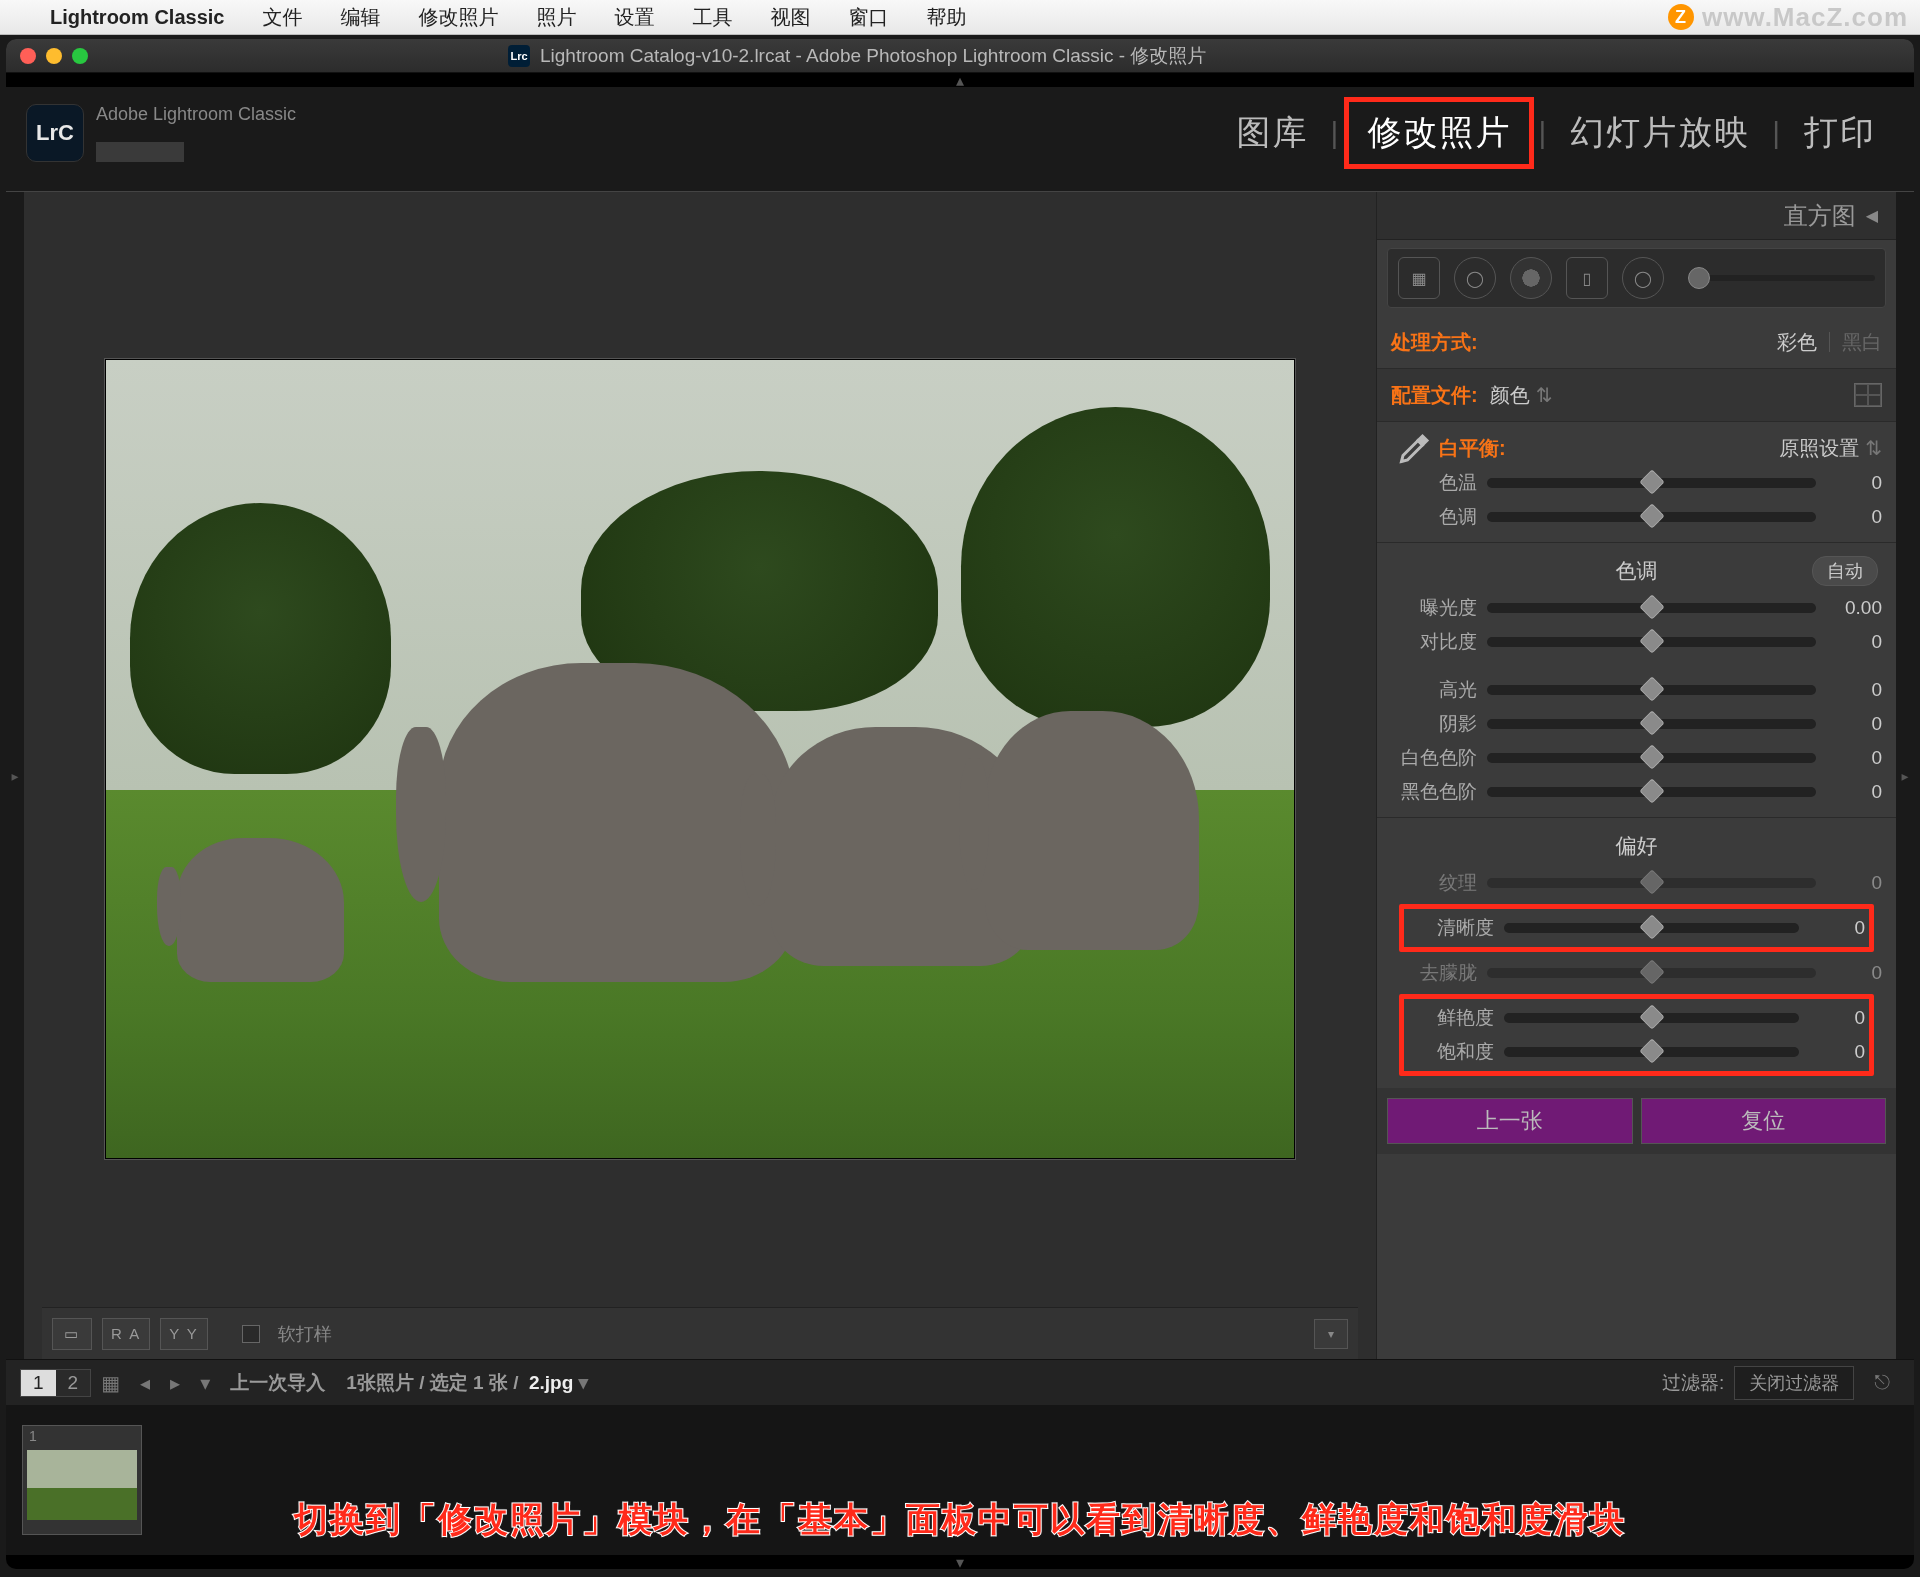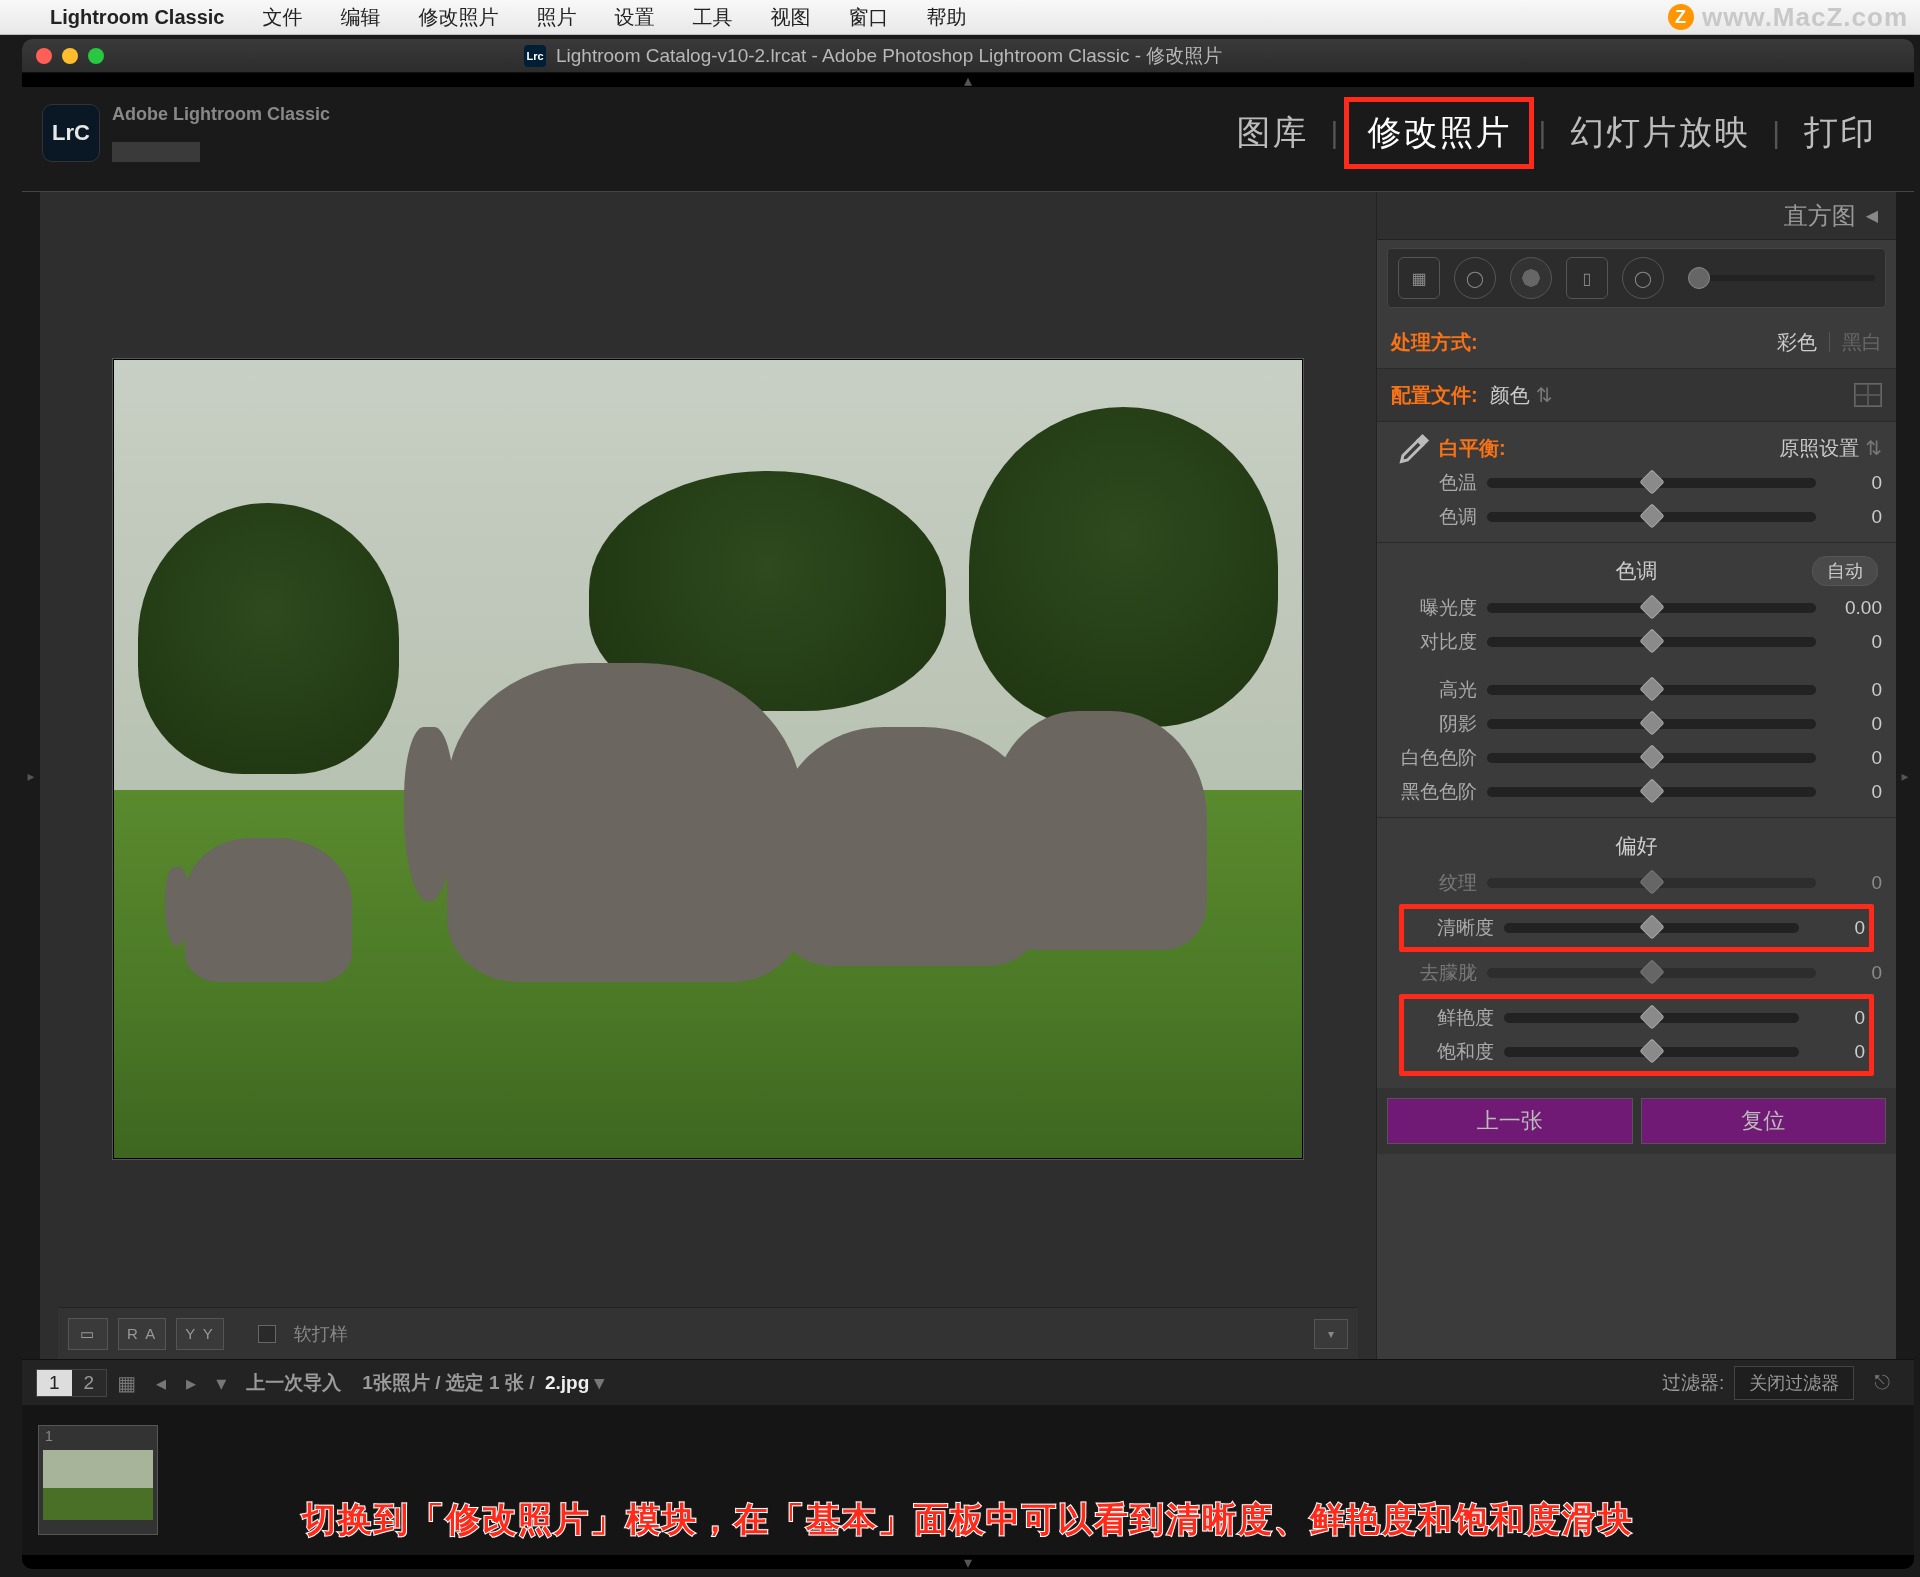--- a/index.html
+++ b/index.html
@@ -6,34 +6,34 @@
   body { background: #1a1a1a; width: 1920px; height: 1577px; overflow: hidden; user-select: none; }
 
   
   .mac-menu { height: 35px; background: linear-gradient(#f8f8f8,#e8e8e8); display: flex; align-items: center; padding: 0 12px; font-size: 20px; color: #222; gap: 38px; border-bottom:1px solid #bbb; }
   .mac-menu .apple { font-size: 22px; }
   .mac-menu .app-name { font-weight: 600; }
   .mac-menu .macz { margin-left: auto; display:flex; align-items:center; gap:8px; color:#c8c8c8; font-size:26px; font-weight:700; letter-spacing:1px;}
   .mac-menu .macz-badge { width:26px;height:26px;border-radius:50%;background:#ff9500;color:#fff;display:flex;align-items:center;justify-content:center;font-size:18px;font-weight:700;}
 
   
-  .window { margin: 4px 6px 6px 22px; border-radius: 10px; overflow: hidden; background: #000; height: 1530px; display:flex; flex-direction:column; }
+  .window { margin: 4px 6px 6px 6px; border-radius: 10px; overflow: hidden; background: #000; height: 1530px; display:flex; flex-direction:column; }
   .titlebar { height: 34px; background: linear-gradient(#3a3a3a,#2c2c2c); display:flex; align-items:center; padding:0 14px; color:#aaa; font-size:19px; border-bottom:1px solid #111;}
   .traffic { display:flex; gap:10px; }
   .dot { width:16px;height:16px;border-radius:50%; }
   .dot.r{background:#ff5f57;} .dot.y{background:#febc2e;} .dot.g{background:#28c840;}
   .titlebar .lrc-small{width:22px;height:22px;background:#001e36;border-radius:4px;display:flex;align-items:center;justify-content:center;color:#fff;font-size:11px;font-weight:700;margin-left:420px;margin-right:10px;}
   .titlebar-title{color:#b8b8b8;}
 
   .toggle-arrow{height:14px;display:flex;align-items:center;justify-content:center;color:#555;font-size:16px;}
 
   
   .header { background:#1a1a1a; display:flex; align-items:center; padding:10px 20px 22px 20px; }
   .lrc-badge { width:58px;height:58px;background:#0a1826;border-radius:10px;display:flex;align-items:center;justify-content:center;color:#e8e8e8;font-size:22px;font-weight:600;border:1px solid #333;}
-  .header-text { margin-left:12px; display:flex; flex-direction:column; gap:17px;font-weight:bold;}
+  .header-text { margin-left:12px; display:flex; flex-direction:column; gap:17px;}
   .header-text .brand{color:#888;font-size:18px;}
   .header-text .greybox{width:88px;height:20px;background:#3a3a3a;}
   .modules { margin-left:auto; display:flex; align-items:center; gap:0; color:#bcbcbc; font-size:34px; font-weight:400; letter-spacing:2px;}
   .module-item{padding:8px 18px;}
   .module-sep{color:#555;padding:0 4px;font-size:30px;}
   .module-item.active{color:#fff;}
   .red-box{border:5px solid #ff2a1a;}
 
   
   .main { flex:1; display:flex; background:#2f2f2f; border-top:1px solid #444;}

